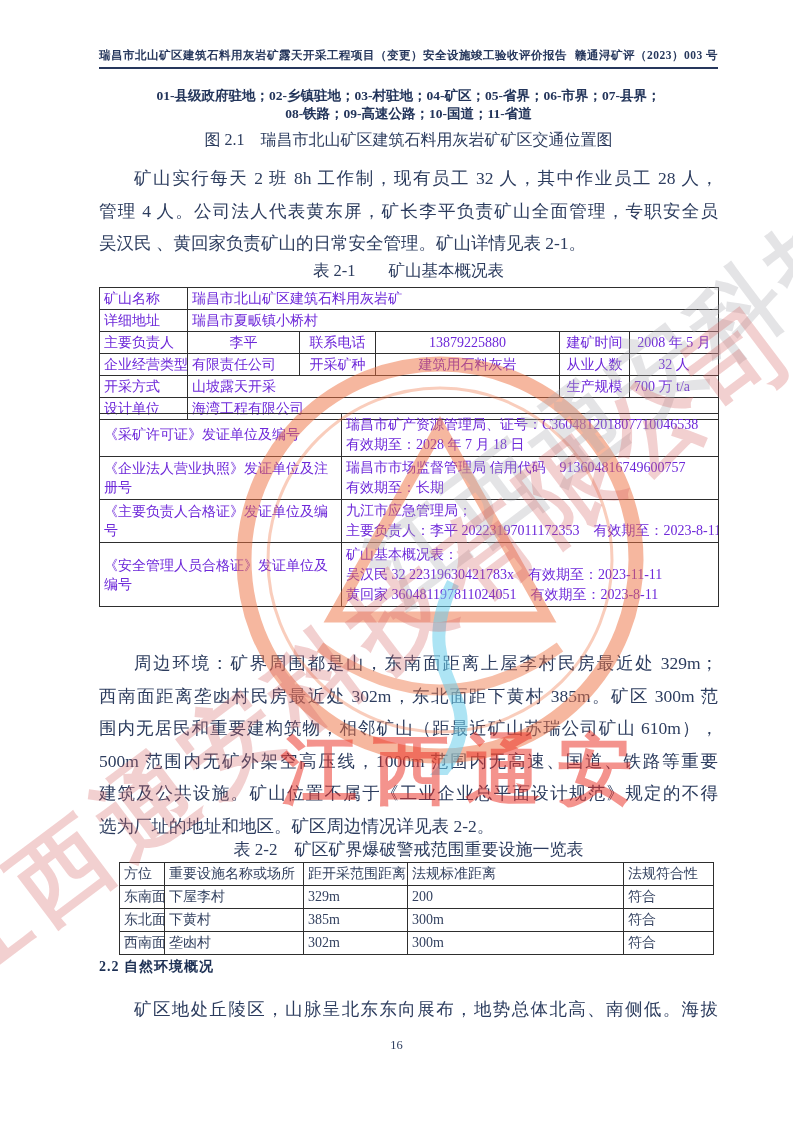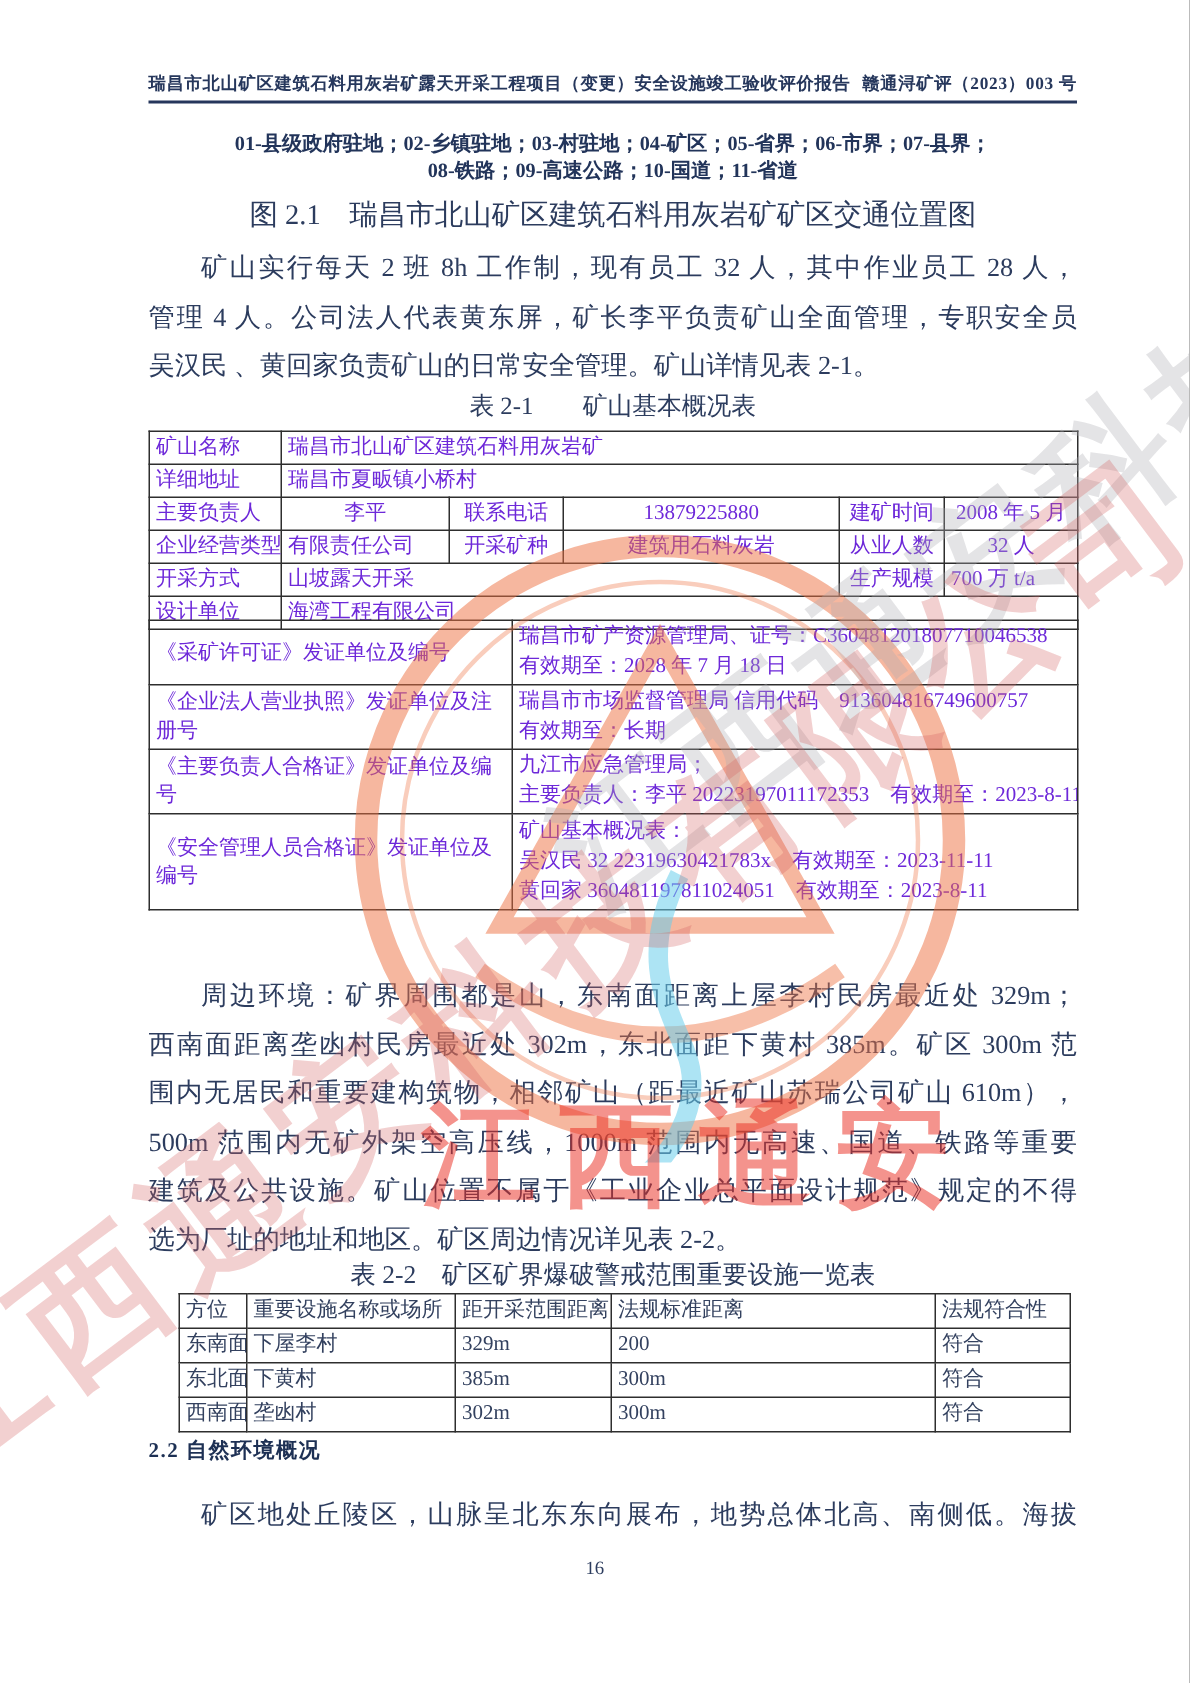--- a/index.html
+++ b/index.html
@@ -7,21 +7,21 @@
         font-family:"Liberation Serif","DejaVu Serif",serif;color:#2c3c5e;overflow:hidden;}
   .layer{position:absolute;left:0;top:0;width:793px;height:1122px;}
   .content{z-index:1;}
   .wm{z-index:2;pointer-events:none;}
   .doc-header{position:absolute;left:99px;top:48px;width:619px;display:flex;
       justify-content:space-between;align-items:flex-end;border-bottom:2px solid #26375c;
       padding-bottom:4px;font-size:11.5px;font-weight:bold;color:#26375c;letter-spacing:.5px;}
   .legend{position:absolute;left:99px;top:87px;width:619px;text-align:center;
       font-size:13.5px;font-weight:bold;line-height:18px;color:#22345a;}
   .fig-caption{position:absolute;left:99px;top:130px;width:619px;text-align:center;
-      font-size:19px;color:#2c3c5e;}
+      font-size:16px;color:#2c3c5e;}
   .para{position:absolute;left:99px;width:619px;font-size:17.5px;color:#2c3c5e;}
   .pline{display:block;height:32.5px;line-height:32.5px;text-align:justify;
       text-align-last:justify;white-space:nowrap;}
   .pline.last{text-align-last:left;}
   .pline.indent{text-indent:2em;}
   .tcap{position:absolute;left:99px;width:619px;text-align:center;font-size:16.5px;color:#2c3c5e;}
   table{border-collapse:collapse;table-layout:fixed;}
   .t1{position:absolute;left:99px;width:619px;font-size:14px;color:#6d28d9;}
   .t1a{top:287px;}
   .t1b{top:413px;}

